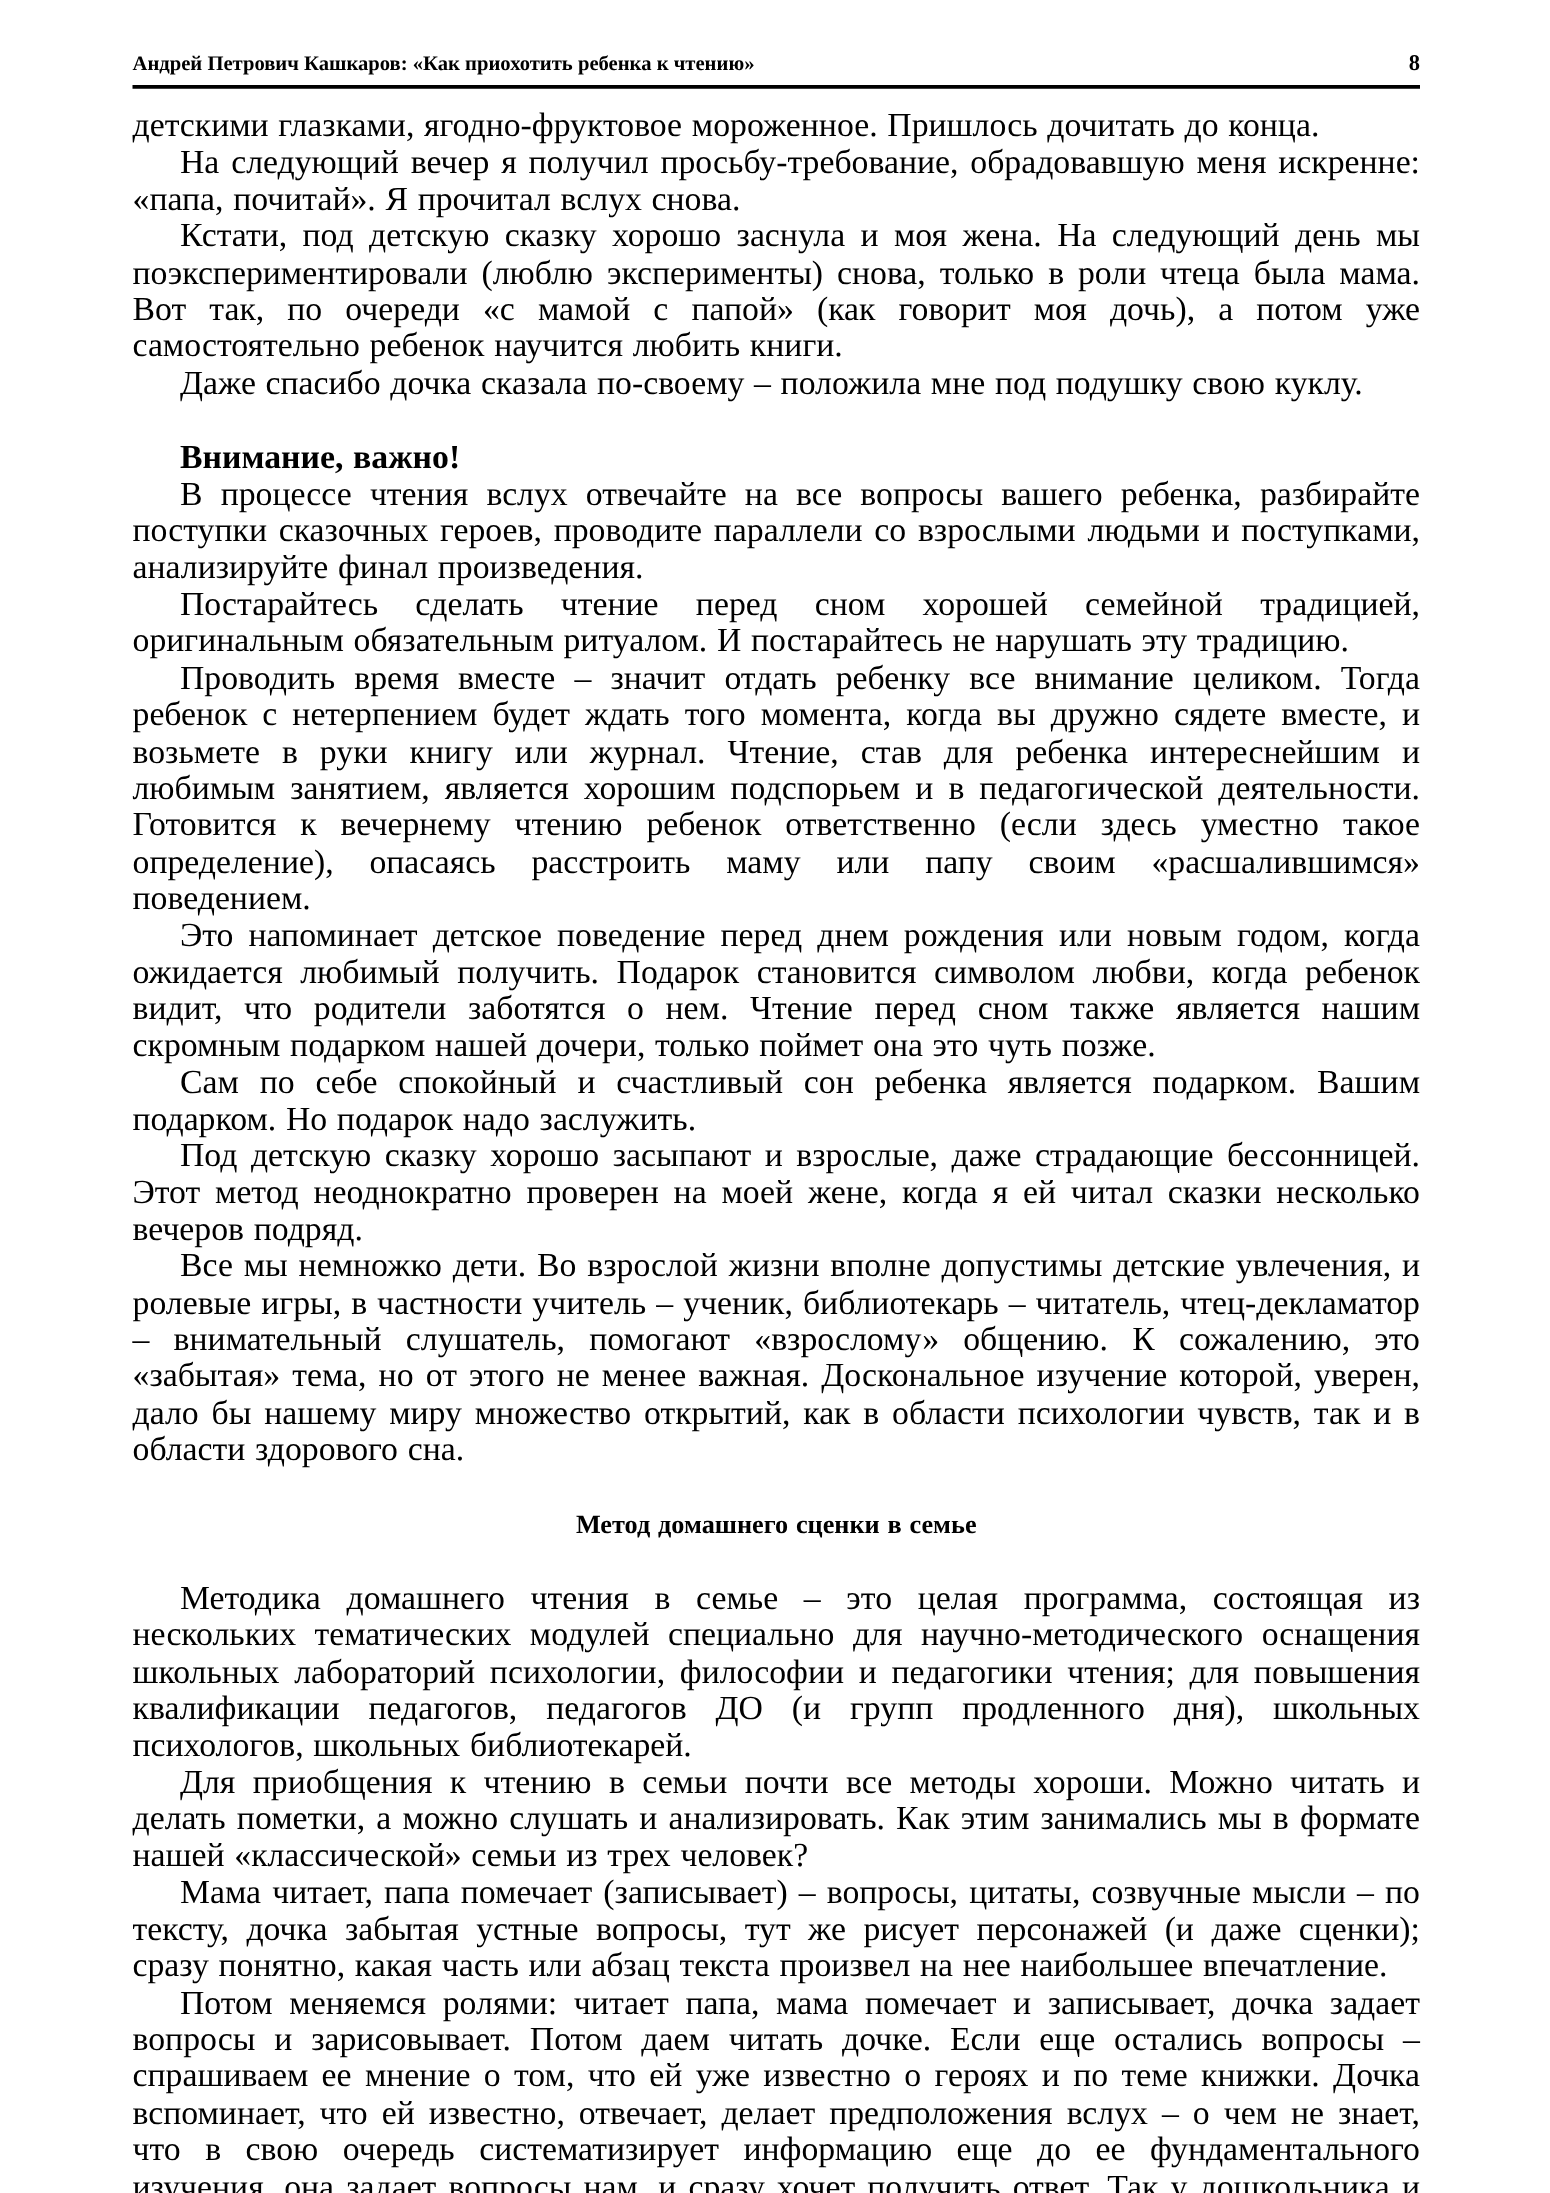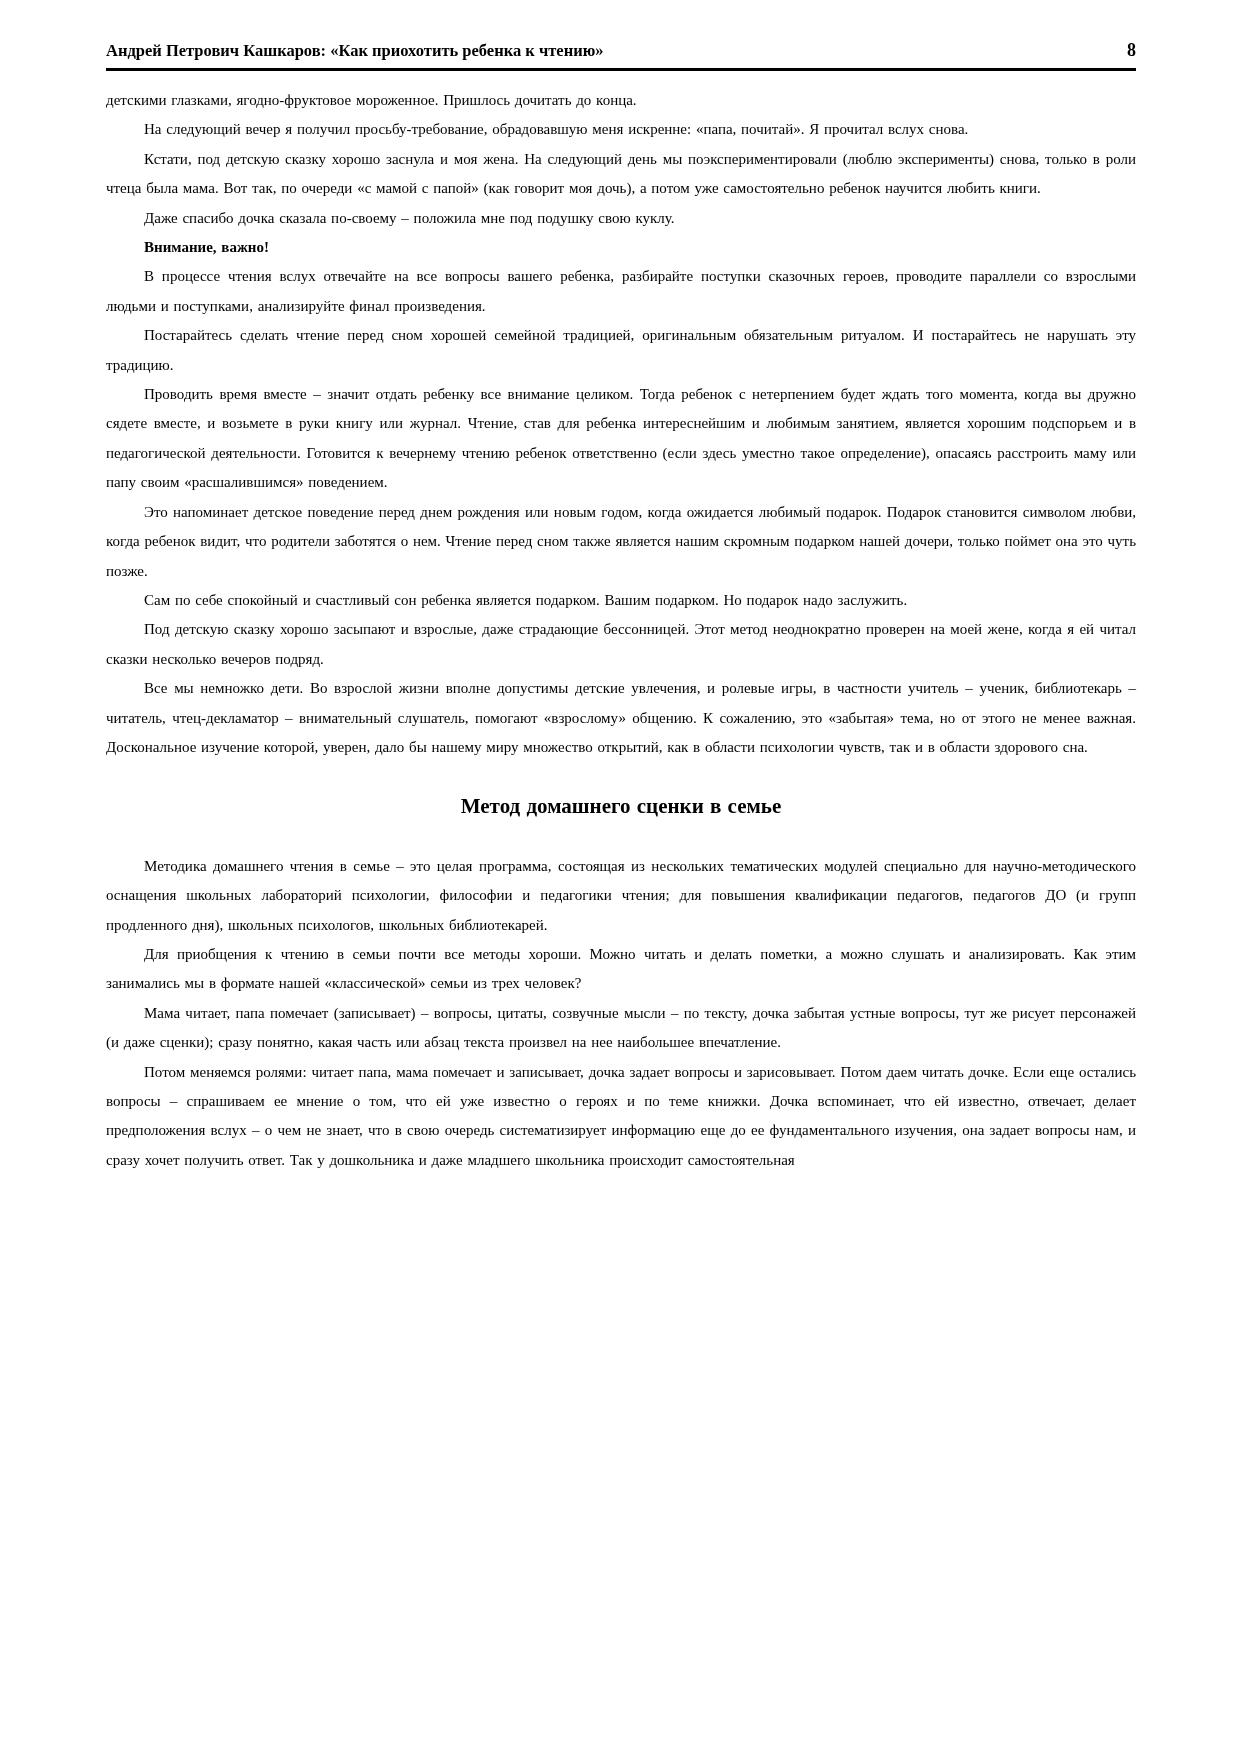--- a/index.html
+++ b/index.html
@@ -29,29 +29,30 @@
   .header-pagenum { font-size: 18px; }
   .header-rule {
     border: none;
     height: 3px;
     background: #000000;
     margin: 7px 0 0 0;
   }
   .body-text { margin-top: 15px; }
   .body-text p {
     margin: 0;
-    font-size: 15px;
+    font-size: 27px;
     line-height: 29.4px;
     text-align: justify;
     text-indent: 38px;
     word-spacing: 1px;
   }
   .body-text p.no-indent { text-indent: 0; }
   .body-text p.subheading {
     font-weight: 700;
+    margin-top: 30px;
     text-align: left;
   }
   .body-text p.section-heading {
     font-weight: 700;
     font-size: 21px;
     text-align: center;
     text-indent: 0;
     margin: 30px 0 30px 0;
   }
 </style>
@@ -66,21 +67,21 @@
   <hr class="header-rule">
   <div class="body-text">
       <p class="paragraph no-indent">детскими глазками, ягодно-фруктовое мороженное. Пришлось дочитать до конца.</p>
       <p class="paragraph">На следующий вечер я получил просьбу-требование, обрадовавшую меня искренне: «папа, почитай». Я прочитал вслух снова.</p>
       <p class="paragraph">Кстати, под детскую сказку хорошо заснула и моя жена. На следующий день мы поэкспериментировали (люблю эксперименты) снова, только в роли чтеца была мама. Вот так, по очереди «с мамой с папой» (как говорит моя дочь), а потом уже самостоятельно ребенок научится любить книги.</p>
       <p class="paragraph">Даже спасибо дочка сказала по-своему – положила мне под подушку свою куклу.</p>
       <p class="subheading">Внимание, важно!</p>
       <p class="paragraph">В процессе чтения вслух отвечайте на все вопросы вашего ребенка, разбирайте поступки сказочных героев, проводите параллели со взрослыми людьми и поступками, анализируйте финал произведения.</p>
       <p class="paragraph">Постарайтесь сделать чтение перед сном хорошей семейной традицией, оригинальным обязательным ритуалом. И постарайтесь не нарушать эту традицию.</p>
       <p class="paragraph">Проводить время вместе – значит отдать ребенку все внимание целиком. Тогда ребенок с нетерпением будет ждать того момента, когда вы дружно сядете вместе, и возьмете в руки книгу или журнал. Чтение, став для ребенка интереснейшим и любимым занятием, является хорошим подспорьем и в педагогической деятельности. Готовится к вечернему чтению ребенок ответственно (если здесь уместно такое определение), опасаясь расстроить маму или папу своим «расшалившимся» поведением.</p>
-      <p class="paragraph">Это напоминает детское поведение перед днем рождения или новым годом, когда ожидается любимый подарок. Подарок становится символом любви, когда ребенок видит, что родители заботятся о нем. Чтение перед сном также является нашим скромным подарком нашей дочери, только поймет она это чуть позже.</p>
+      <p class="paragraph">Это напоминает детское поведение перед днем рождения или новым годом, когда ожидается любимый получить. Подарок становится символом любви, когда ребенок видит, что родители заботятся о нем. Чтение перед сном также является нашим скромным подарком нашей дочери, только поймет она это чуть позже.</p>
       <p class="paragraph">Сам по себе спокойный и счастливый сон ребенка является подарком. Вашим подарком. Но подарок надо заслужить.</p>
       <p class="paragraph">Под детскую сказку хорошо засыпают и взрослые, даже страдающие бессонницей. Этот метод неоднократно проверен на моей жене, когда я ей читал сказки несколько вечеров подряд.</p>
       <p class="paragraph">Все мы немножко дети. Во взрослой жизни вполне допустимы детские увлечения, и ролевые игры, в частности учитель – ученик, библиотекарь – читатель, чтец-декламатор – внимательный слушатель, помогают «взрослому» общению. К сожалению, это «забытая» тема, но от этого не менее важная. Доскональное изучение которой, уверен, дало бы нашему миру множество открытий, как в области психологии чувств, так и в области здорового сна.</p>
       <p class="section-heading no-indent">Метод домашнего сценки в семье</p>
       <p class="paragraph">Методика домашнего чтения в семье – это целая программа, состоящая из нескольких тематических модулей специально для научно-методического оснащения школьных лабораторий психологии, философии и педагогики чтения; для повышения квалификации педагогов, педагогов ДО (и групп продленного дня), школьных психологов, школьных библиотекарей.</p>
       <p class="paragraph">Для приобщения к чтению в семьи почти все методы хороши. Можно читать и делать пометки, а можно слушать и анализировать. Как этим занимались мы в формате нашей «классической» семьи из трех человек?</p>
       <p class="paragraph">Мама читает, папа помечает (записывает) – вопросы, цитаты, созвучные мысли – по тексту, дочка забытая устные вопросы, тут же рисует персонажей (и даже сценки); сразу понятно, какая часть или абзац текста произвел на нее наибольшее впечатление.</p>
       <p class="paragraph">Потом меняемся ролями: читает папа, мама помечает и записывает, дочка задает вопросы и зарисовывает. Потом даем читать дочке. Если еще остались вопросы – спрашиваем ее мнение о том, что ей уже известно о героях и по теме книжки. Дочка вспоминает, что ей известно, отвечает, делает предположения вслух – о чем не знает, что в свою очередь систематизирует информацию еще до ее фундаментального изучения, она задает вопросы нам, и сразу хочет получить ответ. Так у дошкольника и даже младшего школьника происходит самостоятельная</p>
     </div>
 </div>

